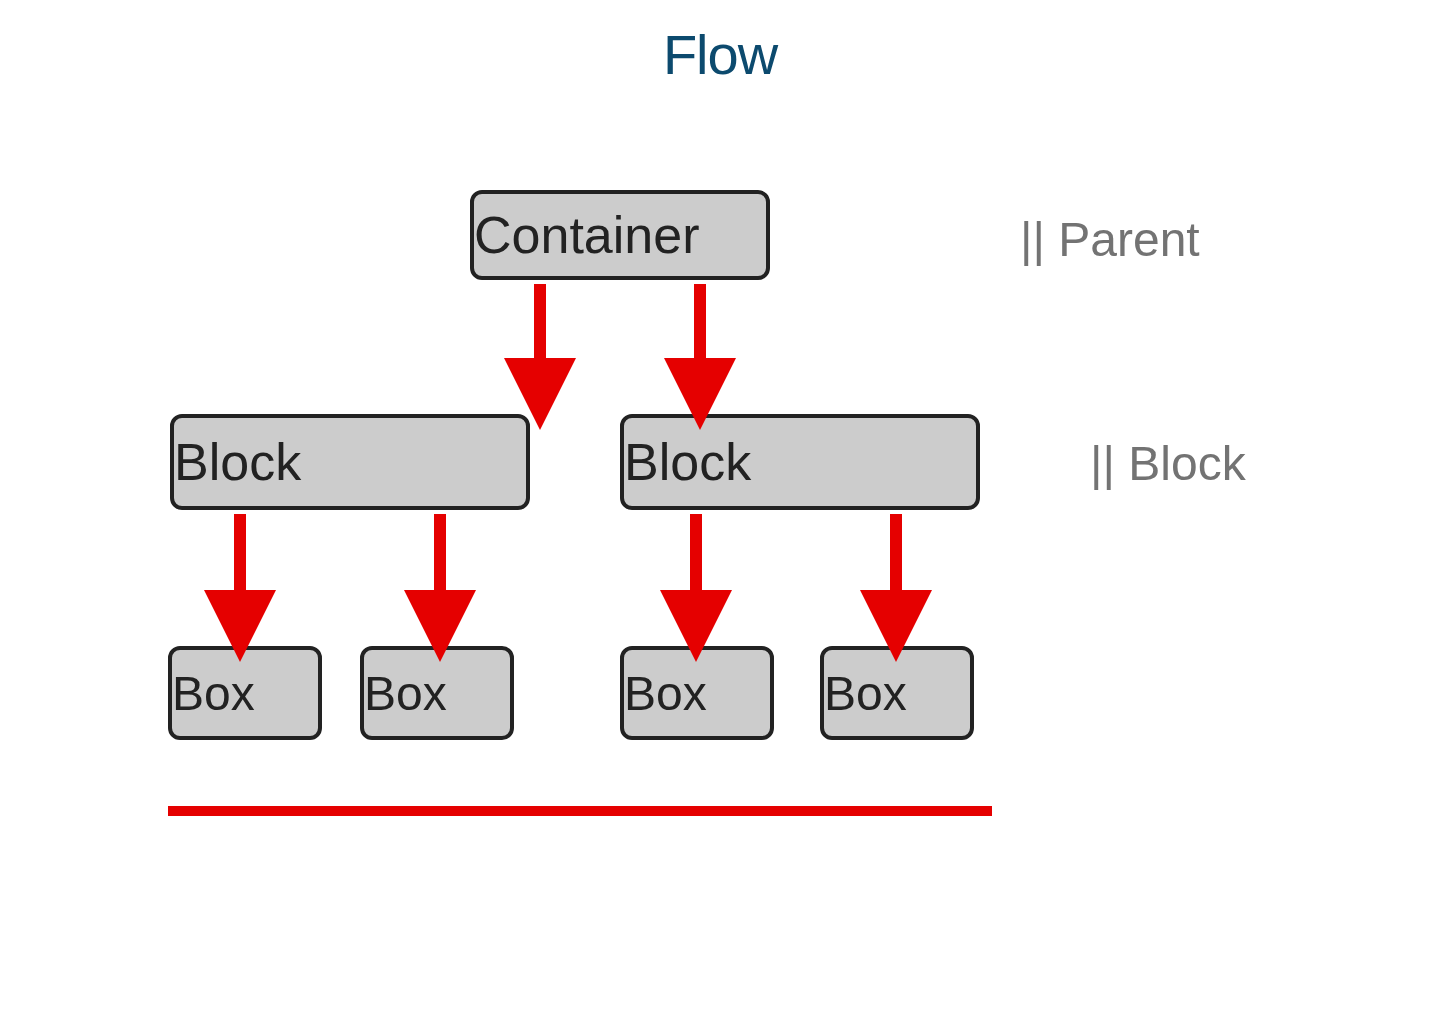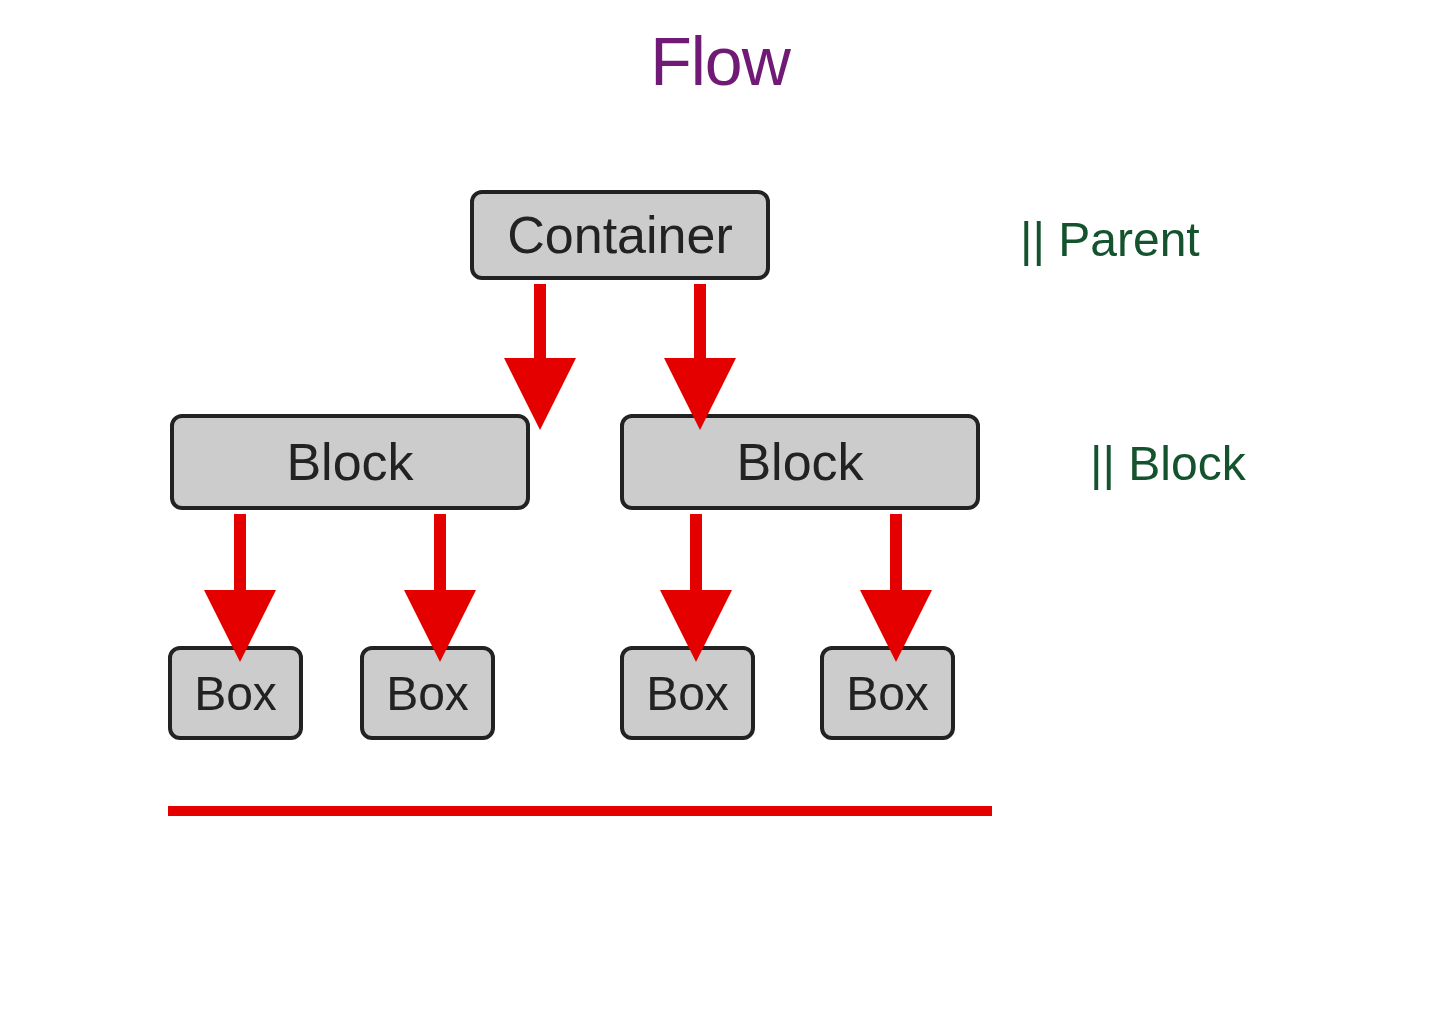--- a/index.html
+++ b/index.html
@@ -20,33 +20,33 @@
       position: relative;
       width: 1280px;
       height: 980px;
     }
     .title {
       position: absolute;
       top: 0;
       left: 0;
       right: 0;
       text-align: center;
-      font-size: 68px;
+      font-size: 56px;
       font-weight: 400;
-      color: #701a75;
+      color: #0c4a6e;
       letter-spacing: -1px;
     }
     .node {
       position: absolute;
       background: #cccccc;
       border: 4px solid #222;
       border-radius: 12px;
       display: flex;
       align-items: center;
-      justify-content: center;
+      justify-content: flex-start;
       font-size: 52px;
       color: #222;
       font-weight: 400;
     }
     .container-node {
       top: 168px;
       left: 390px;
       width: 300px;
       height: 90px;
     }
@@ -56,32 +56,32 @@
       width: 360px;
       height: 96px;
     }
     .block-right {
       top: 392px;
       left: 540px;
       width: 360px;
       height: 96px;
     }
     .box {
-      width: 135px;
+      width: 154px;
       height: 94px;
       font-size: 48px;
     }
     .box1 { top: 624px; left: 88px; }
     .box2 { top: 624px; left: 280px; }
     .box3 { top: 624px; left: 540px; }
     .box4 { top: 624px; left: 740px; }
 
     .annotation {
       position: absolute;
-      color: #14532d;
+      color: #737373;
       font-size: 48px;
       font-weight: 400;
     }
     .ann-parent {
       top: 190px;
       left: 940px;
     }
     .ann-child {
       top: 414px;
       left: 1010px;

